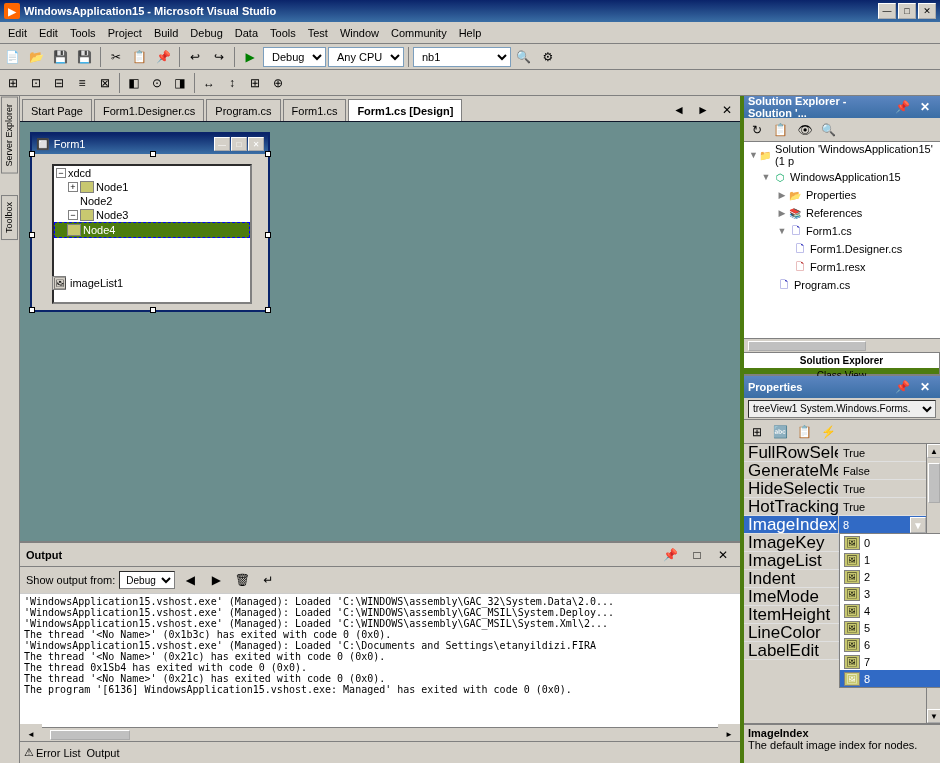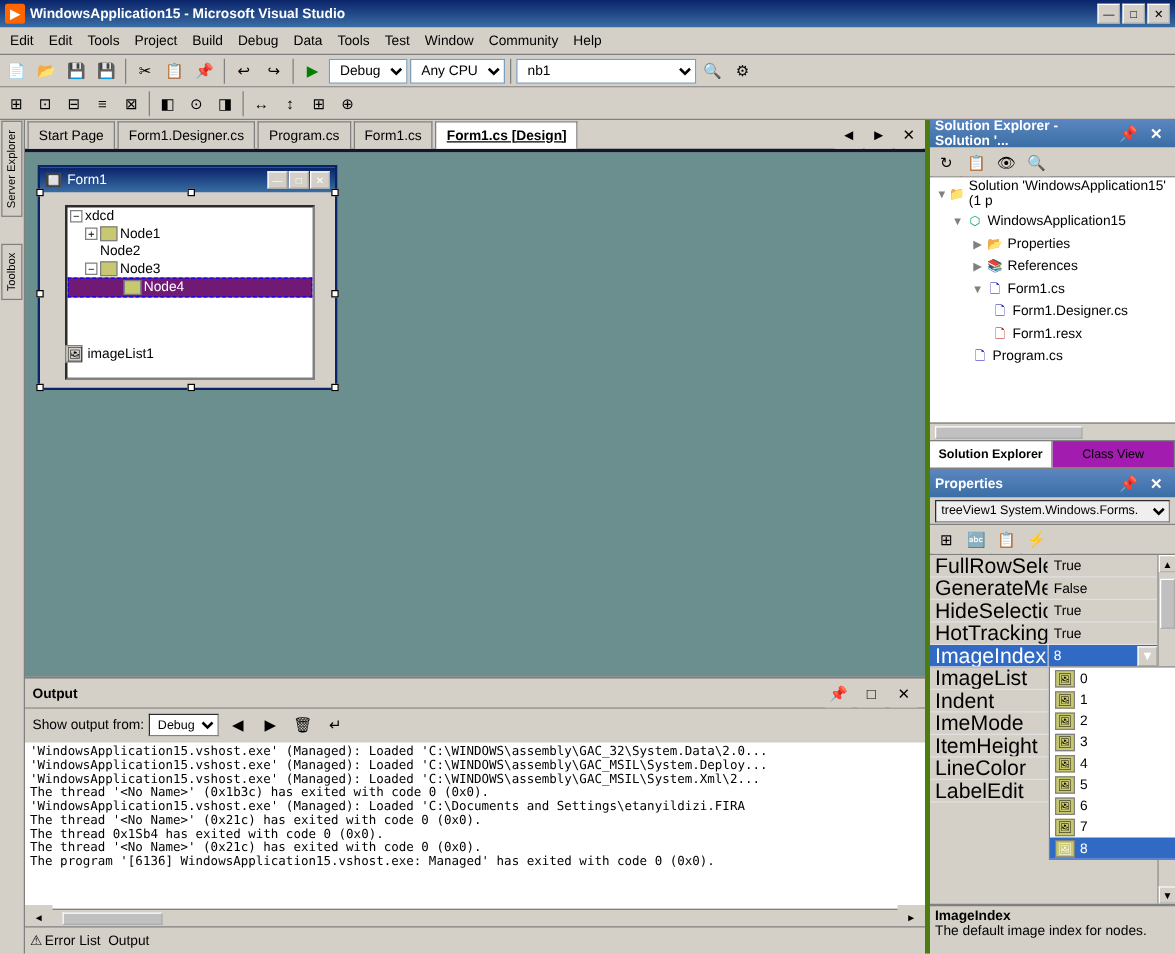--- a/index.html
+++ b/index.html
@@ -28,21 +28,21 @@
     
     #left-sidebar { width: 20px; background: #d4d0c8; border-right: 1px solid #808080; display: flex; flex-direction: column; }
     .sidebar-tab-v { writing-mode: vertical-rl; transform: rotate(180deg); font-size: 10px; padding: 4px 2px; cursor: pointer; background: #d4d0c8; border: 1px solid #808080; margin: 1px; }
 
     
     #editor-area { flex: 1; display: flex; flex-direction: column; }
 
     
     #tab-bar { background: #d4d0c8; border-bottom: 1px solid #808080; display: flex; align-items: flex-end; padding: 2px 2px 0; height: 26px; }
     .tab { height: 22px; padding: 0 8px; background: #d4d0c8; border: 1px solid #808080; border-bottom: none; display: flex; align-items: center; font-size: 11px; cursor: pointer; margin-right: 2px; }
-    .tab.active { background: white; font-weight: bold; text-decoration: underline; }
+    .tab.active { background: white; font-weight: bold; }
 
     
     #design-canvas { flex: 1; background: #6b8e8e; position: relative; overflow: hidden; }
     #form-window { position: absolute; top: 10px; left: 10px; width: 240px; height: 180px; background: #d4d0c8; border: 2px solid #0a246a; }
     #form-titlebar { background: linear-gradient(to bottom, #0a246a, #3a6ea5); color: white; height: 20px; display: flex; align-items: center; padding: 0 4px; font-size: 11px; }
     #form-body { background: #d4d0c8; position: relative; height: calc(100% - 20px); padding: 4px; }
     .selection-handle { width: 6px; height: 6px; background: white; border: 1px solid black; position: absolute; }
     #treeview-ctrl { position: absolute; top: 10px; left: 20px; width: 200px; height: 140px; background: white; border: 2px inset #808080; overflow: hidden; }
     .tv-node { padding: 1px 2px; font-size: 11px; cursor: default; display: flex; align-items: center; }
     .tv-expand { width: 10px; height: 10px; border: 1px solid #808080; display: inline-flex; align-items: center; justify-content: center; font-size: 9px; margin-right: 2px; cursor: pointer; }
@@ -64,21 +64,21 @@
     
     #right-panel { width: 200px; background: #d4d0c8; border-left: 4px solid #4d7c0f; display: flex; flex-direction: column; }
     #solution-explorer { height: 280px; border-bottom: 2px solid #808080; display: flex; flex-direction: column; }
     #se-header { height: 22px; display: flex; align-items: center; padding: 0 4px; background: linear-gradient(to bottom, #5b85c0, #3a6ea5); color: white; font-size: 11px; font-weight: bold; }
     #se-header .title { flex: 1; }
     #se-toolbar { height: 24px; background: #d4d0c8; border-bottom: 1px solid #808080; display: flex; align-items: center; padding: 0 2px; gap: 2px; }
     #se-tree { flex: 1; background: white; overflow: hidden; font-size: 11px; }
     .se-node { padding: 1px 4px; display: flex; align-items: center; cursor: pointer; }
     .se-expand { width: 12px; height: 12px; display: inline-flex; align-items: center; justify-content: center; font-size: 9px; cursor: pointer; color: gray; }
     .se-icon { width: 16px; height: 16px; margin-right: 2px; display: flex; align-items: center; justify-content: center; font-size: 10px; }
-    #se-tabs { height: 22px; background: #a21caf; display: flex; border-top: 1px solid #808080; }
+    #se-tabs { height: 22px; background: #4d7c0f; display: flex; border-top: 1px solid #808080; flex-direction: column; }
     .se-tab { flex: 1; font-size: 10px; display: flex; align-items: center; justify-content: center; cursor: pointer; border-right: 1px solid #808080; padding: 2px; }
     .se-tab.active { background: white; font-weight: bold; }
 
     
     #properties-panel { flex: 1; display: flex; flex-direction: column; }
     #prop-header { height: 22px; display: flex; align-items: center; padding: 0 4px; background: linear-gradient(to bottom, #5b85c0, #3a6ea5); color: white; font-size: 11px; font-weight: bold; }
     #prop-header .title { flex: 1; }
     #prop-object { padding: 2px 4px; background: #d4d0c8; border-bottom: 1px solid #808080; height: 22px; display: flex; align-items: center; }
     #prop-object select { width: 100%; height: 18px; font-size: 10px; border: 1px inset #808080; }
     #prop-toolbar { height: 24px; background: #d4d0c8; border-bottom: 1px solid #808080; display: flex; align-items: center; padding: 0 2px; gap: 2px; }
@@ -151,21 +151,21 @@
   <div class="tb-btn">↪</div>
   <div class="tb-sep"></div>
   <div class="tb-btn" style="color:green;">▶</div>
   <select class="tb-dropdown">
     <option>Debug</option>
   </select>
   <select class="tb-dropdown">
     <option>Any CPU</option>
   </select>
   <div class="tb-sep"></div>
-  <select class="tb-dropdown" style="width:144px;">
+  <select class="tb-dropdown" style="width:98px;">
     <option>nb1</option>
   </select>
   <div class="tb-btn">🔍</div>
   <div class="tb-btn">⚙</div>
 </div>
 
 <div class="toolbar2">
   <div class="tb-btn">⊞</div>
   <div class="tb-btn">⊡</div>
   <div class="tb-btn">⊟</div>
@@ -184,21 +184,21 @@
 
 <div id="main">
 
   <div id="left-sidebar">
     <div class="sidebar-tab-v" style="font-size:9px; writing-mode:vertical-rl; transform:rotate(180deg); padding:6px 2px;">Server Explorer</div>
     <div class="sidebar-tab-v" style="font-size:9px; writing-mode:vertical-rl; transform:rotate(180deg); padding:6px 2px; margin-top:20px;">Toolbox</div>
   </div>
 
   <div id="editor-area">
 
-    <div id="tab-bar" style="display:flex; align-items:flex-end; padding:2px 2px 0; height:26px; background:#d4d0c8; border-bottom:3px solid #0f172a;">
+    <div id="tab-bar" style="display:flex; align-items:flex-end; padding:2px 2px 0; height:26px; background:#d4d0c8; border-bottom:1px solid #0f172a;">
       <div class="tab">Start Page</div>
       <div class="tab">Form1.Designer.cs</div>
       <div class="tab">Program.cs</div>
       <div class="tab">Form1.cs</div>
       <div class="tab active">Form1.cs [Design]</div>
       <div style="margin-left:auto; display:flex; gap:2px;">
         <div class="tb-btn">◄</div>
         <div class="tb-btn">►</div>
         <div class="tb-btn">✕</div>
       </div>
@@ -243,21 +243,21 @@
             <div class="tv-node" style="padding-left:14px;">
               <span style="margin-left:12px;">Node2</span>
             </div>
 
             <div class="tv-node" style="padding-left:14px;">
               <span class="tv-expand">−</span>
               <span style="width:14px;height:12px;background:#c8c870;border:1px solid #808080;display:inline-block;margin-right:2px;"></span>
               <span>Node3</span>
             </div>
 
-            <div class="tv-node" style="padding-left:44px; background:#701a75; color:white; border:1px dashed blue;">
+            <div class="tv-node" style="padding-left:12px; background:#4d7c0f; color:white; border:1px dashed blue;">
               <span style="width:14px;height:12px;background:#c8c870;border:1px solid #808080;display:inline-block;margin-right:2px;"></span>
               <span>Node4</span>
             </div>
           </div>
 
           <div id="imagelist-label">
             <span style="width:14px;height:14px;background:#d4d0c8;border:1px solid #808080;display:inline-block;">🖼</span>
             <span>imageList1</span>
           </div>
         </div>
@@ -423,20 +423,24 @@
           </div>
 
           <div class="prop-row selected" style="position:relative;">
             <span class="prop-name" style="color:white;">ImageIndex</span>
             <span class="prop-value" style="color:white;">
               <span>8</span>
             </span>
             <div class="prop-value-btn" style="position:absolute;right:0;top:1px;">▼</div>
           </div>
           <div class="prop-row">
+            <span class="prop-name">ImageKey</span>
+            <span class="prop-value"></span>
+          </div>
+          <div class="prop-row">
             <span class="prop-name">ImageList</span>
             <span class="prop-value"></span>
           </div>
           <div class="prop-row">
             <span class="prop-name">Indent</span>
             <span class="prop-value"></span>
           </div>
           <div class="prop-row">
             <span class="prop-name">ImeMode</span>
             <span class="prop-value"></span>

